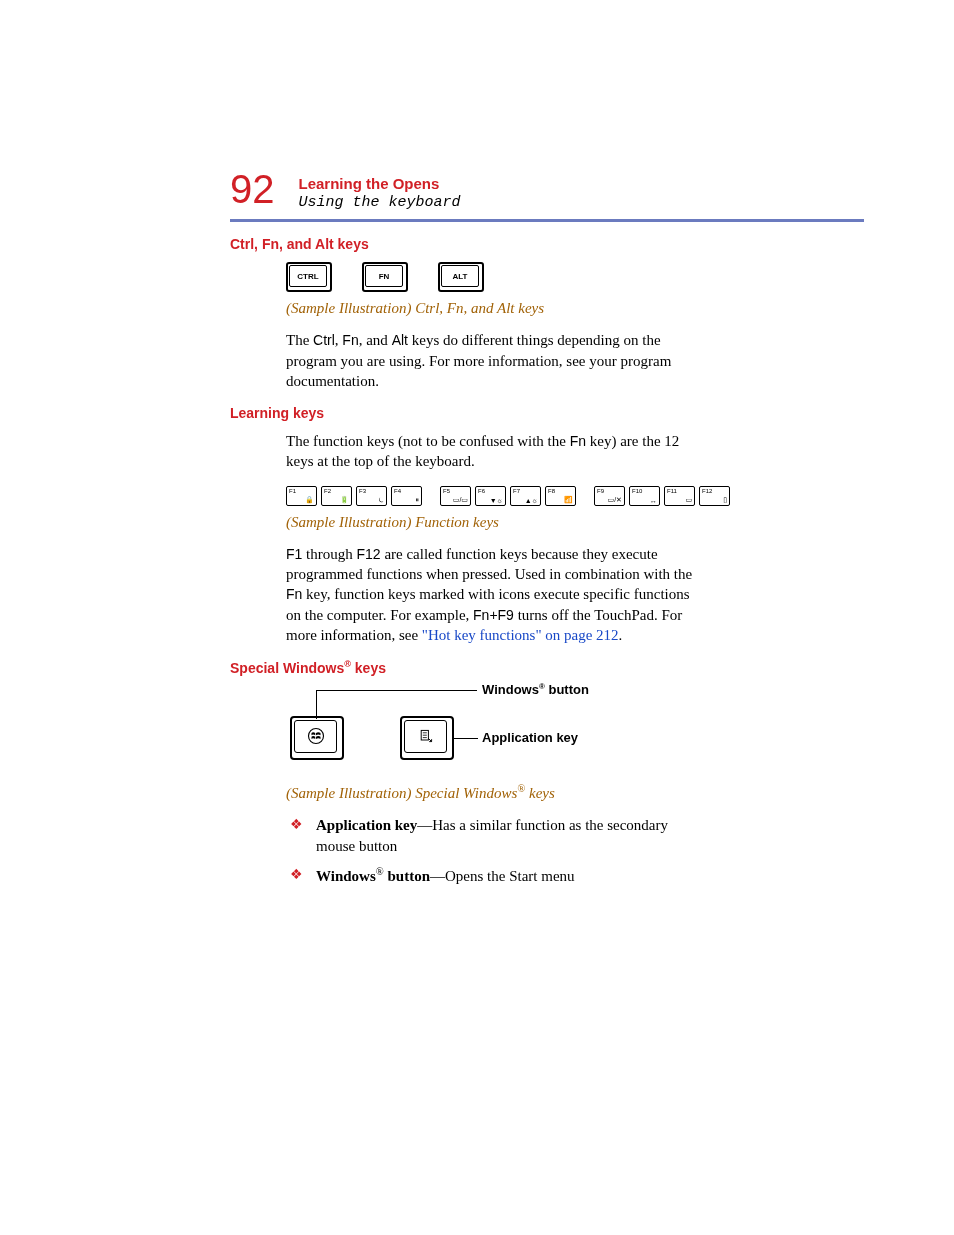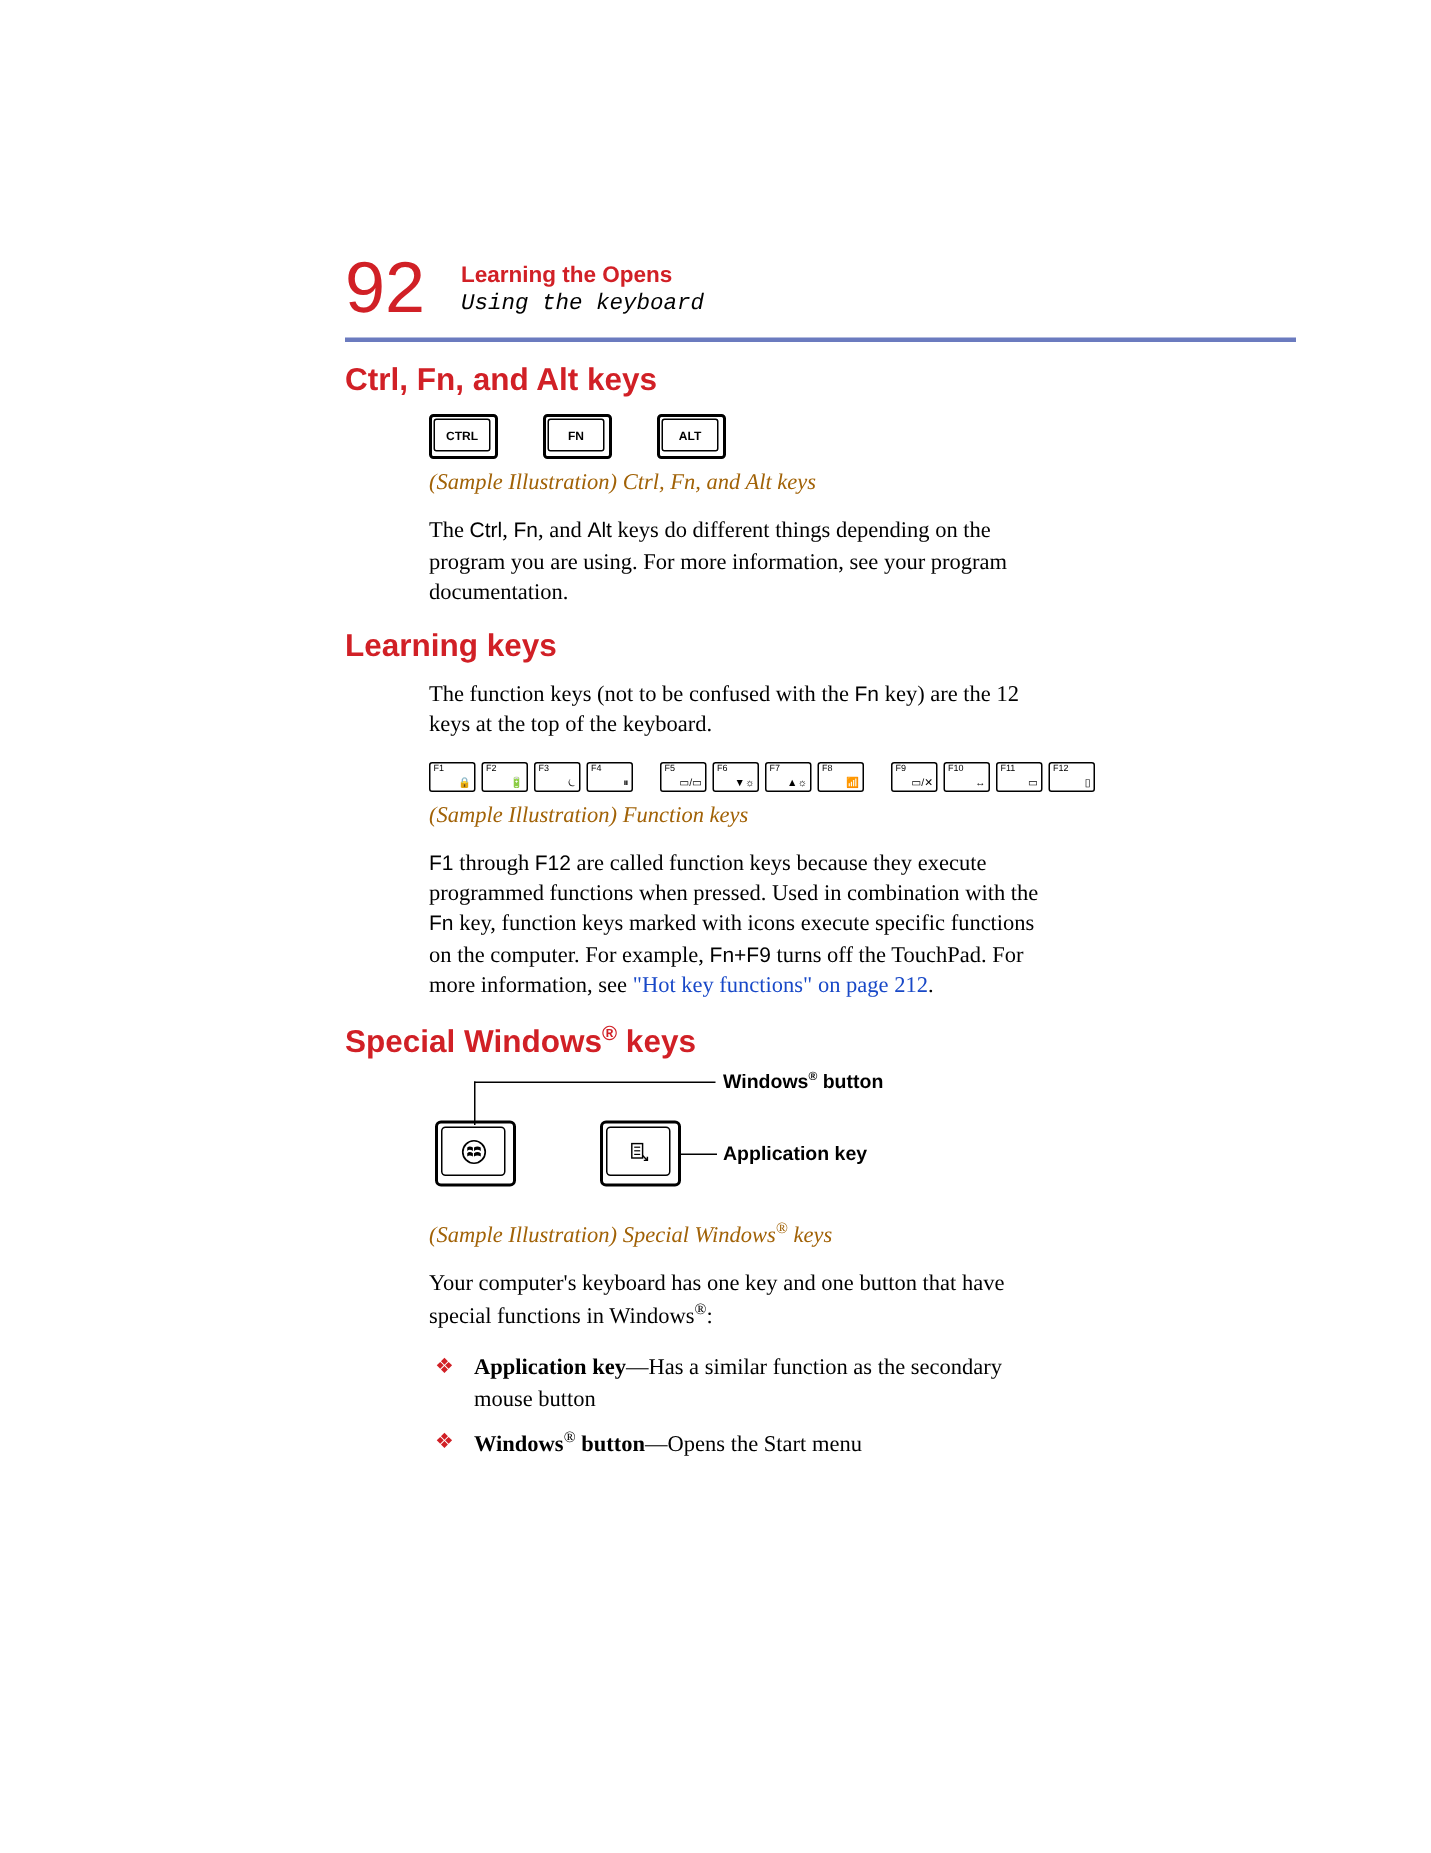--- a/index.html
+++ b/index.html
@@ -17,21 +17,21 @@
   }
   .header-row {
     display: flex;
     align-items: flex-start;
     gap: 24px;
     margin-left: 140px;
   }
   .page-number {
     font-family: Arial, Helvetica, sans-serif;
     font-weight: 400;
-    font-size: 48px;
+    font-size: 40px;
     color: #d12026;
     line-height: 1;
     margin-top: -6px;
   }
   .chapter-title {
     font-family: Arial, Helvetica, sans-serif;
     font-weight: bold;
     font-size: 15px;
     color: #d12026;
   }
@@ -45,21 +45,21 @@
   hr.rule {
     border: none;
     border-top: 3px solid #6b7bbf;
     margin: 8px 0 14px 0;
     margin-left: 140px;
     width: calc(100% - 140px);
   }
   h2.section {
     font-family: Arial, Helvetica, sans-serif;
     font-weight: bold;
-    font-size: 21px;
+    font-size: 14px;
     color: #d12026;
     margin: 14px 0 10px 0;
     margin-left: 140px;
   }
   .sup-reg {
     font-size: 0.65em;
     vertical-align: super;
   }
   .body-col {
     margin-left: 196px;
@@ -344,23 +344,20 @@
       </span>
     </div>
     <div class="callout-line-mid"></div>
     <div class="callout-label" style="left:192px; top:44px;">Application key</div>
   </div>
 
   <div class="body-col">
     <div class="italic-red">
       <span>(Sample Illustration) Special Windows</span><span style="font-size:0.7em; vertical-align:super;">®</span><span> keys</span>
     </div>
-    <p>
-      <span>Your computer's keyboard has one key and one button that have special functions in Windows</span><span style="font-size:0.7em; vertical-align:super;">®</span><span>:</span>
-    </p>
   </div>
 
   <ul class="diamond">
     <li>
       <strong><span>Application key</span></strong><span>—Has a similar function as the secondary mouse button</span>
     </li>
     <li>
       <strong><span>Windows</span><span style="font-size:0.7em; vertical-align:super; font-weight:normal;">®</span><span> button</span></strong><span>—Opens the Start menu</span>
     </li>
   </ul>

